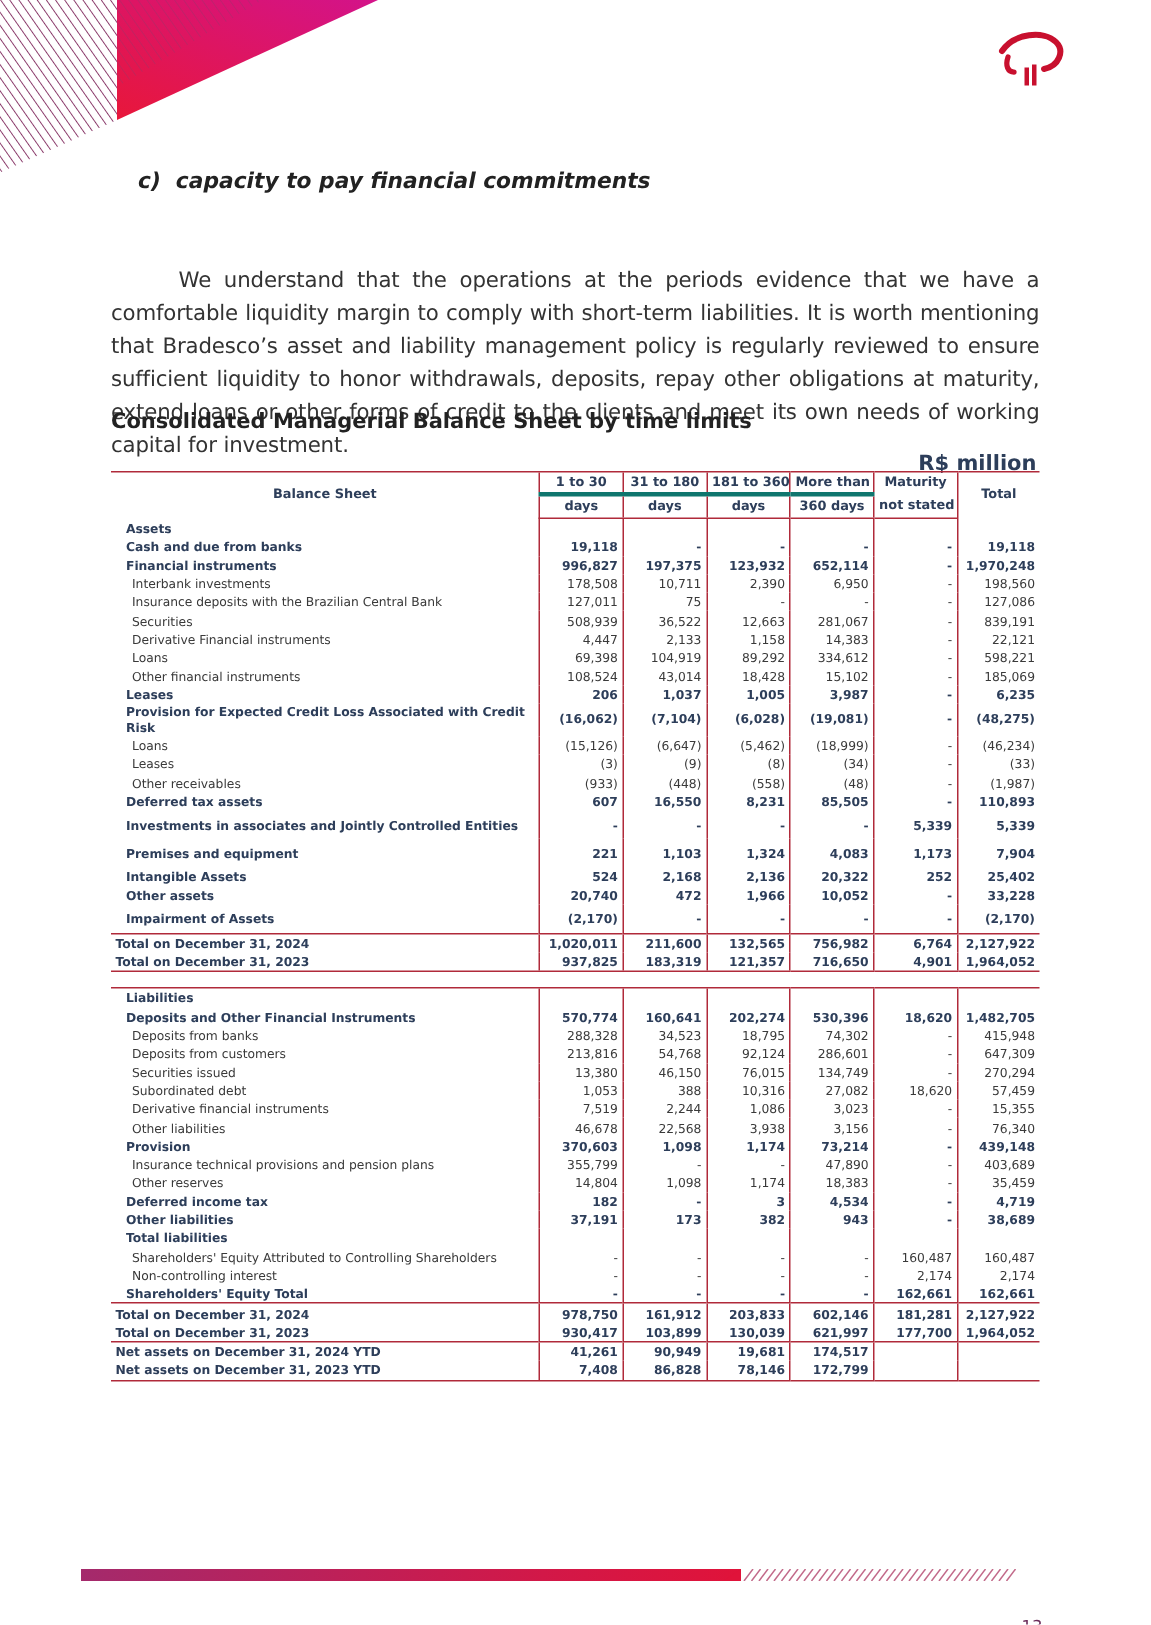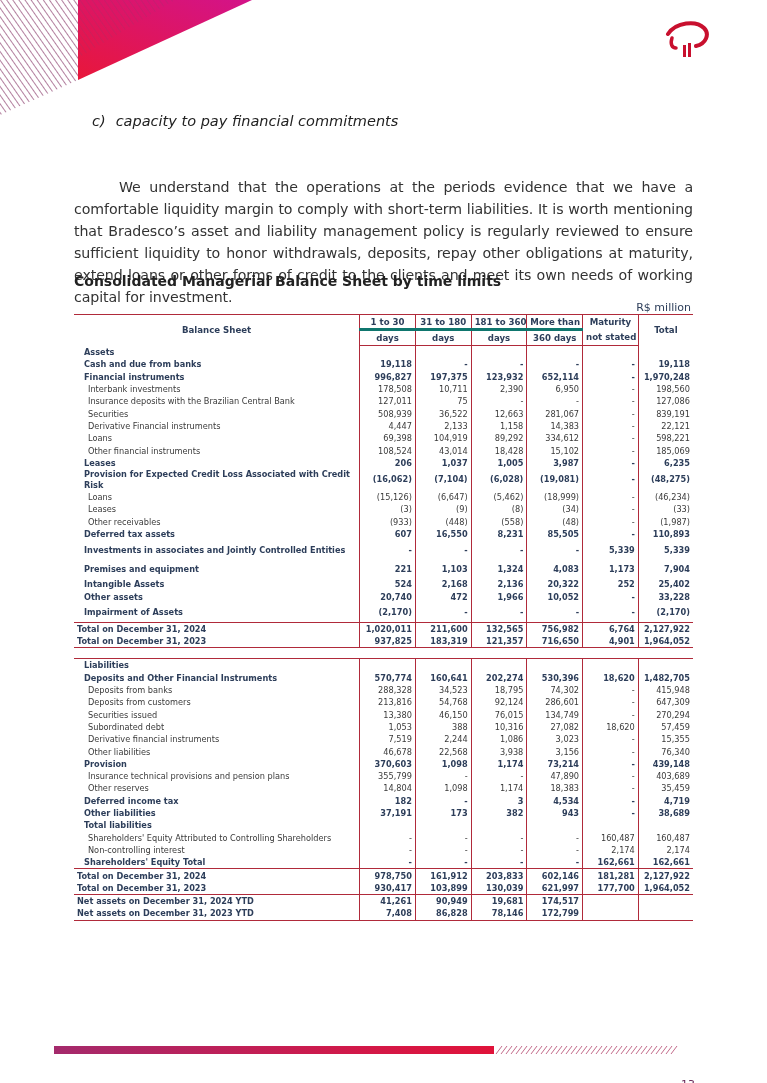--- a/index.html
+++ b/index.html
@@ -1,23 +1,23 @@
 <!DOCTYPE html>
 <html><head>
 <meta charset="utf-8">
 <style>
   html,body{margin:0;padding:0;background:#fff;}
   body{width:767px;height:1083px;position:relative;overflow:hidden;font-family:"DejaVu Sans",sans-serif;color:#333;}
   .corner{position:absolute;left:0;top:0;width:260px;height:120px;}
   .logo{position:absolute;left:664px;top:18px;width:46px;height:46px;}
-  .heading{position:absolute;left:92px;top:113px;font-size:14.5px;font-style:italic;font-weight:normal;color:#222;}
+  .heading{position:absolute;left:92px;top:113px;font-size:14.5px;font-style:italic;font-weight:bold;color:#222;}
   .heading .num{margin-right:10px;}
   .para{position:absolute;left:74px;top:140px;width:619px;font-size:14.2px;line-height:22px;text-align:justify;color:#333;text-indent:45px;letter-spacing:-0.1px;margin-top:36px;}
   .tbl-title{position:absolute;left:74px;top:273px;font-size:14px;font-weight:bold;color:#222;}
-  .unit{position:absolute;right:76px;top:301px;font-size:11px;font-weight:normal;color:#2d3e5a;}
+  .unit{position:absolute;right:76px;top:301px;font-size:14px;font-weight:bold;color:#2d3e5a;}
   table{position:absolute;left:74px;top:314px;width:619px;border-collapse:collapse;font-size:8.2px;color:#3a3a3a;table-layout:fixed;}
   td,th{padding:0 3px;height:12.3px;line-height:12px;white-space:nowrap;}
   th{font-weight:bold;color:#2d3e5a;font-size:8.6px;}
   col.c0{width:282px;} col.cn{width:55px;} col.ct{width:54px;}
   thead tr.h1 th{border-top:1.5px solid #b02a3a;height:13px;}
   thead tr.h2 th{border-bottom:1.5px solid #b02a3a;height:14px;}
   thead tr.h1 th.sub{border-bottom:3px solid #0f766e;}
   td.num,th.num{text-align:right;}
   td.vl,th.vl{border-left:1.3px solid #b02a3a;}
   tr.bold td{font-weight:bold;color:#2d3e5a;}

